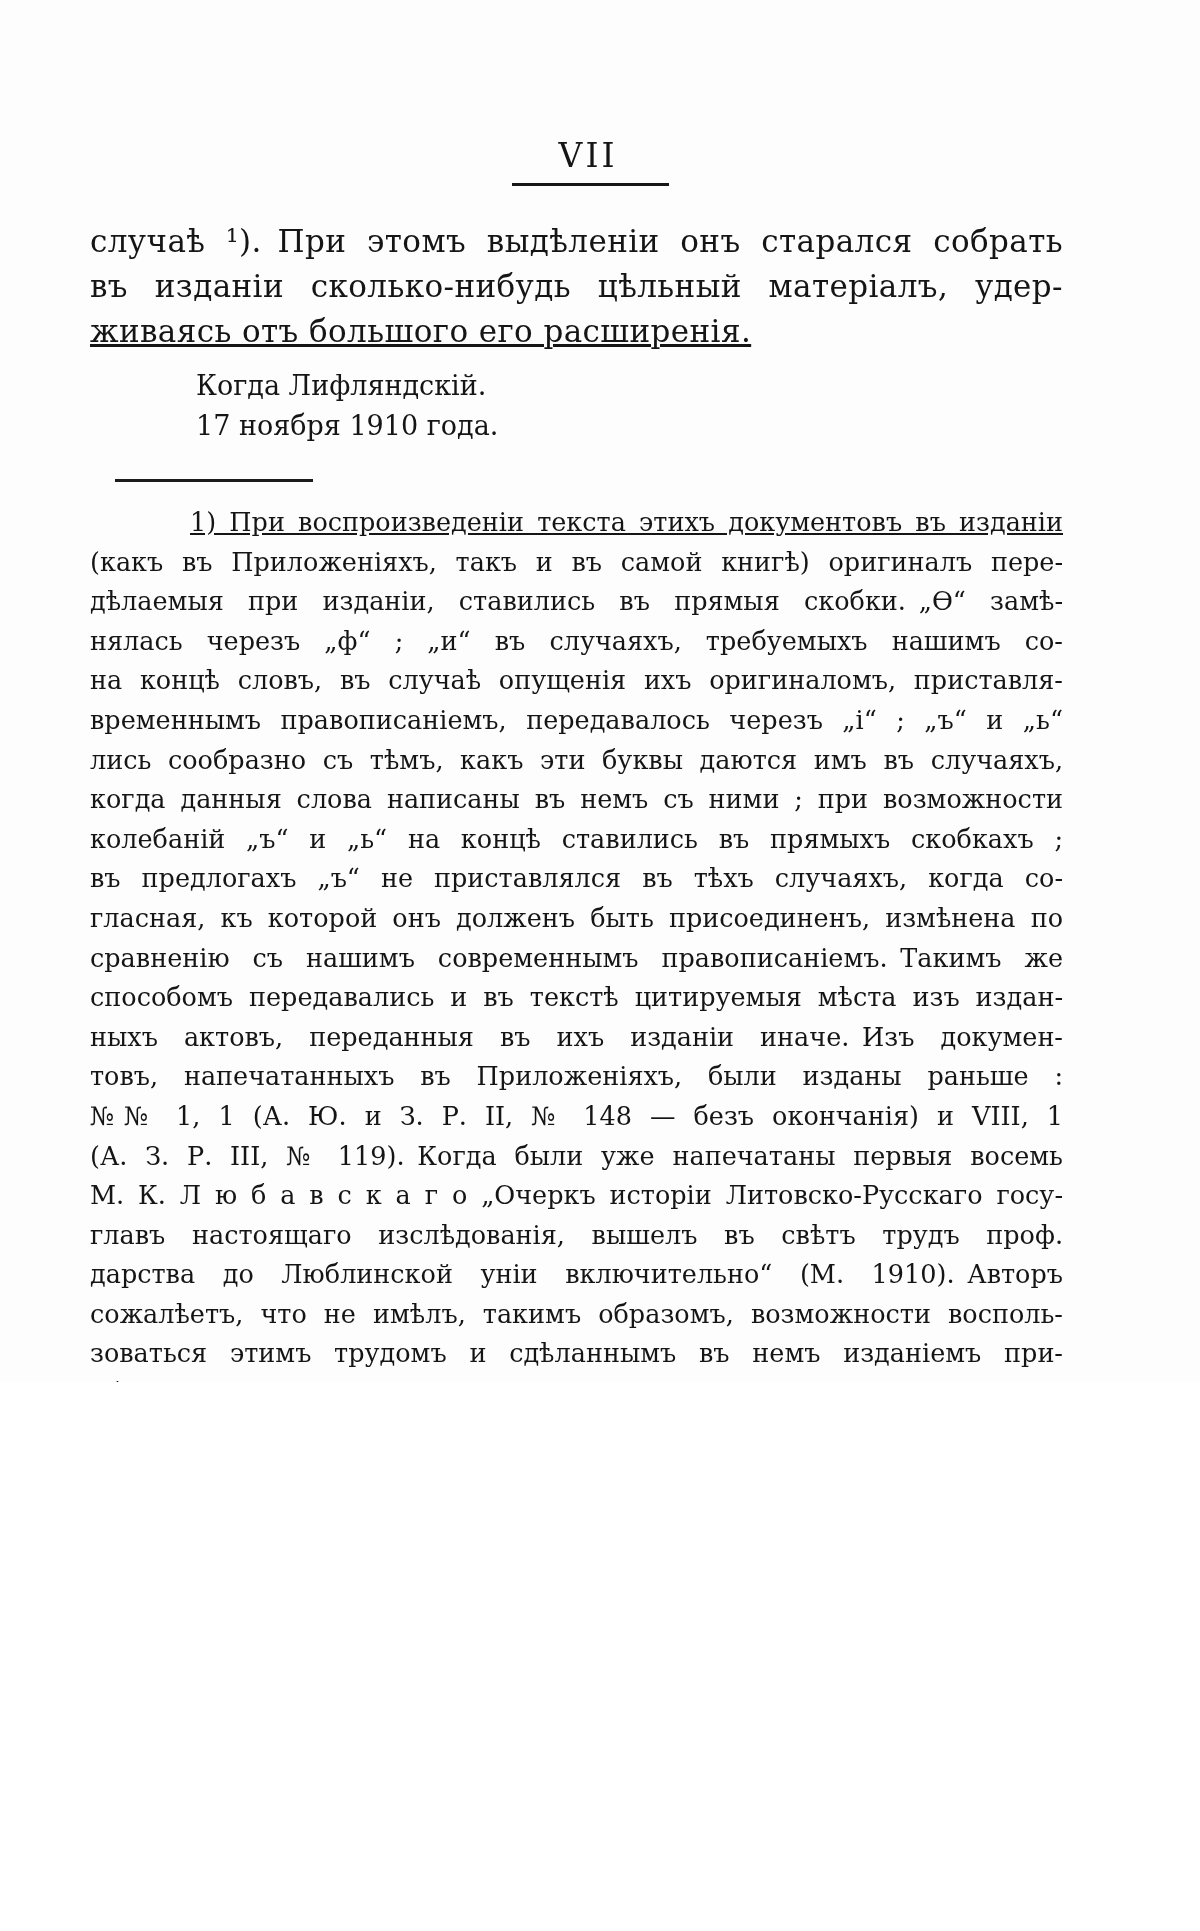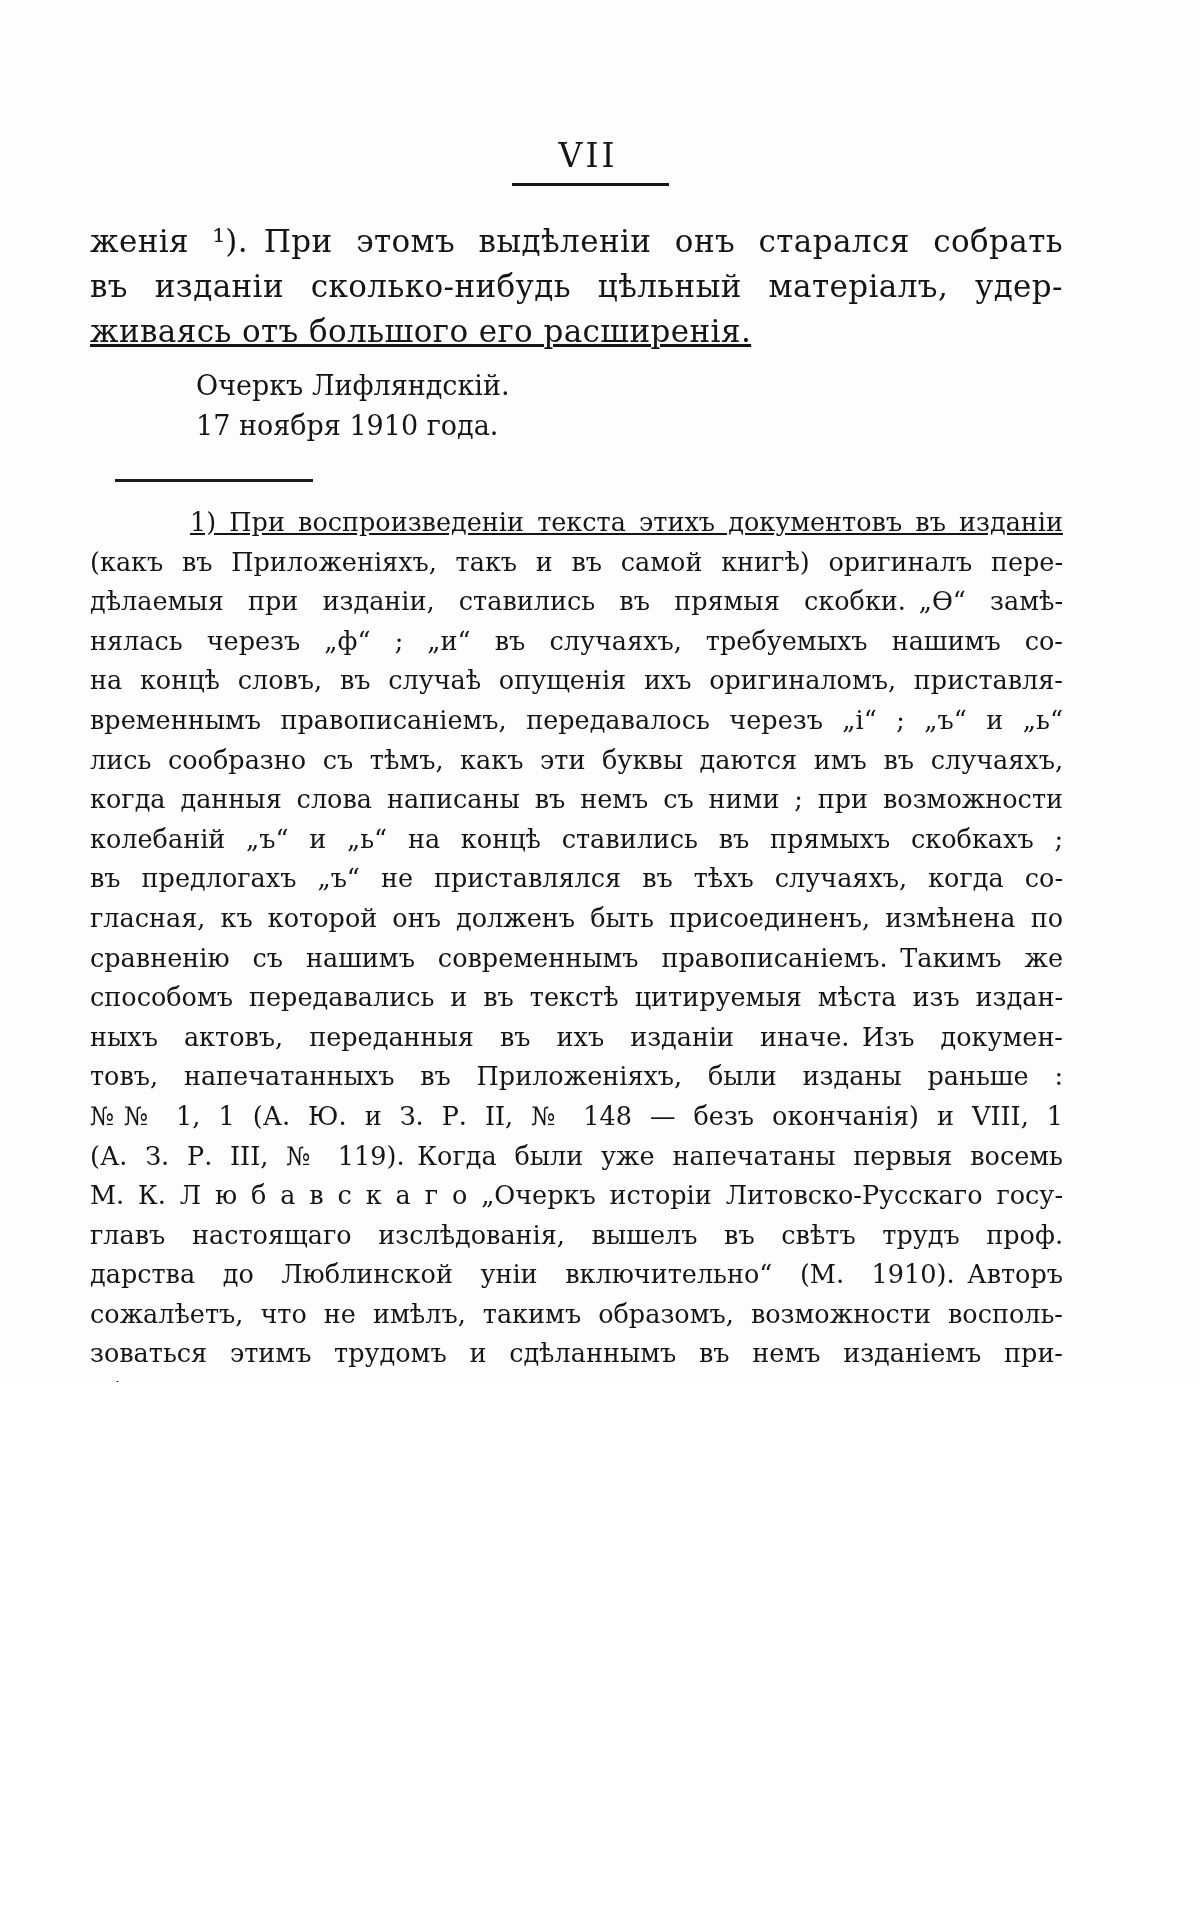--- a/index.html
+++ b/index.html
@@ -71,27 +71,27 @@
 </style>
 </head>
 <body>
 
 <div class="page">
 
   <div class="pagenum">VII</div>
   <div class="pagenum-rule"></div>
 
   <div class="intro">
-    <div class="just">женія ¹). При этомъ выдѣленіи онъ старался собрать</div>
+    <div class="just">случаѣ ¹). При этомъ выдѣленіи онъ старался собрать</div>
     <div class="just">въ изданіи сколько-нибудь цѣльный матеріалъ, удер-</div>
     <div class="last">живаясь отъ большого его расширенія.</div>
   </div>
 
   <div class="sig">
-    <div>Очеркъ Лифляндскій.</div>
+    <div>Когда Лифляндскій.</div>
     <div>17 ноября 1910 года.</div>
   </div>
 
   <div class="rule-short"></div>
 
   <div class="footnote">
     <div class="just indent">1) При воспроизведеніи текста этихъ документовъ въ изданіи</div>
     <div class="just">(какъ въ Приложеніяхъ, такъ и въ самой книгѣ) оригиналъ пере-</div>
     <div class="just">дѣлаемыя при изданіи, ставились въ прямыя скобки. „Ѳ“ замѣ-</div>
     <div class="just">нялась черезъ „ф“ ; „и“ въ случаяхъ, требуемыхъ нашимъ со-</div>

